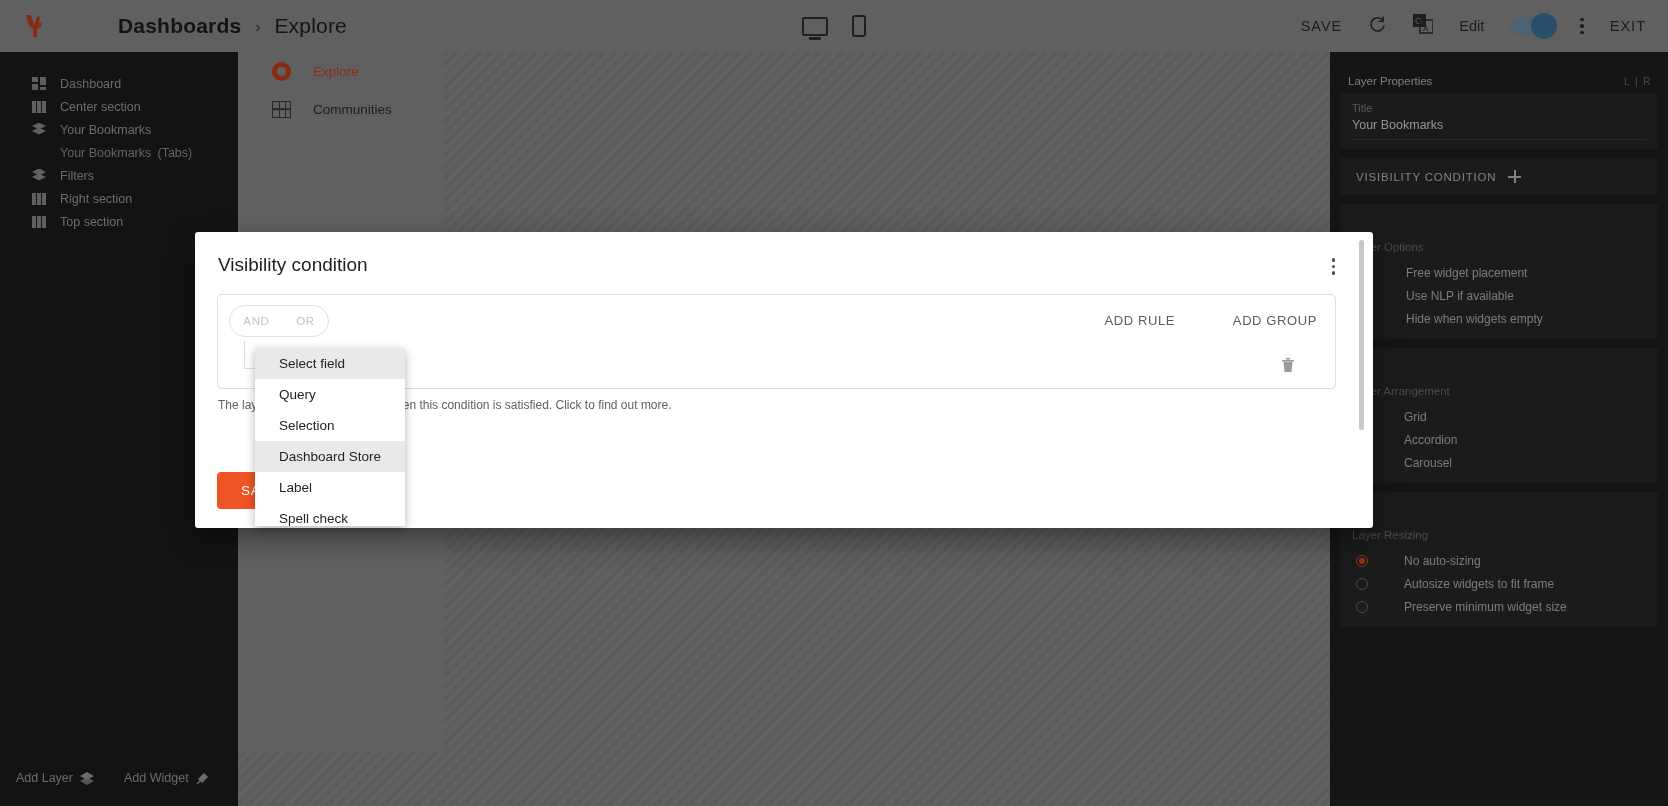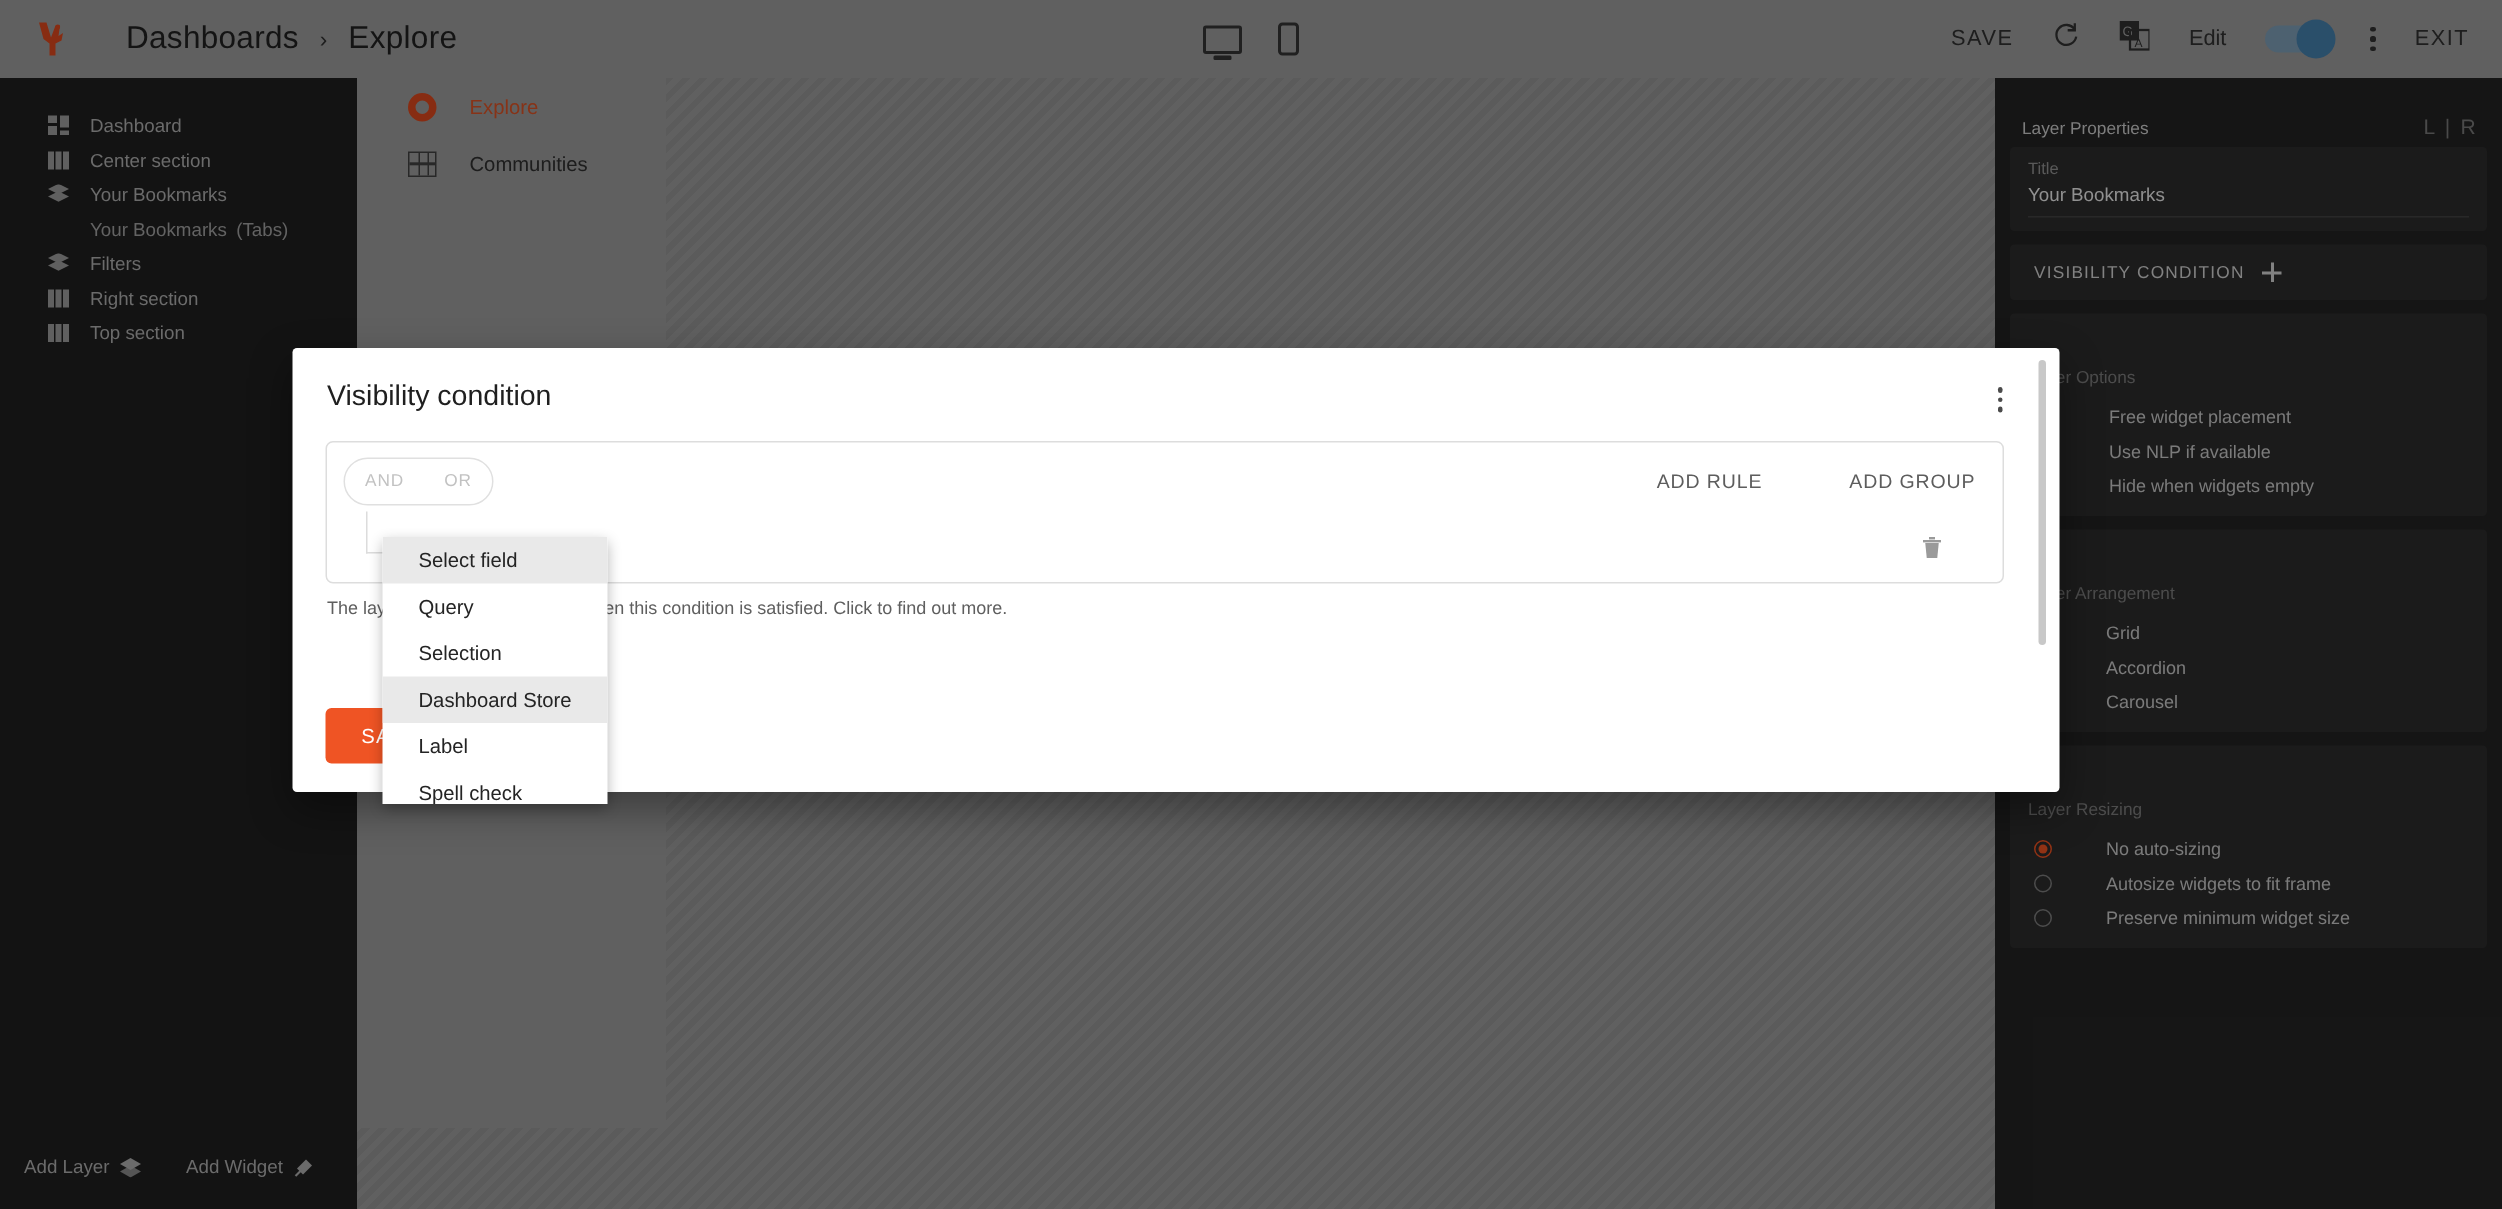--- a/index.html
+++ b/index.html
@@ -14,21 +14,21 @@
   
   .topbar {
     position: absolute; left: 0; top: 0; width: 1668px; height: 52px;
     background: #8a8a8a;
     display: flex; align-items: center;
     z-index: 5;
   }
   .logo { width: 34px; height: 30px; margin-left: 20px; position: relative; }
   .logo svg { display: block; }
   .breadcrumb { display: flex; align-items: center; margin-left: 30px; gap: 14px; }
-  .bc-main { font-size: 21px; color: #1d1d1d; font-weight: 400; letter-spacing: .2px;}
+  .bc-main { font-size: 21px; color: #1d1d1d; font-weight: 700; letter-spacing: .2px; margin-left: 34px;}
   .bc-sep { font-size: 15px; color: #2a2a2a; }
   .bc-cur { font-size: 21px; color: #1d1d1d; font-weight: 400; letter-spacing: .2px;}
 
   .device-toggle { position: absolute; left: 50%; transform: translateX(-50%);
      display: flex; align-items: center; gap: 24px; }
   .mon { width: 26px; height: 19px; border: 2.5px solid #2e2e2e; border-radius: 2px; position: relative;}
   .mon:after { content:""; position:absolute; left:50%; bottom:-6px; transform:translateX(-50%);
      width: 12px; height: 3px; background:#2e2e2e; border-radius:1px;}
   .phone { width: 14px; height: 22px; border: 2.5px solid #2e2e2e; border-radius: 3px; }
 
@@ -90,21 +90,21 @@
   .grid-ic:after{content:"";position:absolute;top:0;bottom:0;left:33%;width:1.6px;background:#3a3a3a;
      box-shadow: 6px 0 0 0 #3a3a3a;}
 
   
   .rightpanel {
     position:absolute; right:0; top:52px; width:338px; height:754px;
     background:#1f1f1f; padding:14px 10px 0 10px;
   }
   .rp-head { display:flex; align-items:flex-end; justify-content:space-between; padding:0 6px 6px 8px; }
   .rp-title { font-size:11.5px; color:#b4b4b4; }
-  .rp-lr { font-size:14px; color:#6a6a6a; letter-spacing:1.5px; margin-top:10px; }
+  .rp-lr { font-size:10px; color:#6a6a6a; letter-spacing:1.5px; margin-top:10px; }
   .card { background:#282828; border-radius:3px; margin-bottom:9px; padding:9px 12px; }
   .field-label { font-size:11px; color:#808080; margin-bottom:4px; }
   .field-value { font-size:12.5px; color:#cfcfcf; padding-bottom:7px; border-bottom:1px solid #3a3a3a; }
   .vis-cond { display:flex; align-items:center; gap:12px; padding:12px 4px 12px 4px; }
   .vis-cond-label { font-size:11.5px; color:#b9b9b9; letter-spacing:.8px; }
   .plus { width:13px;height:13px; position:relative; }
   .plus:before,.plus:after{content:"";position:absolute;background:#b9b9b9;}
   .plus:before{left:0;top:6px;width:13px;height:1.6px;}
   .plus:after{top:0;left:6px;height:13px;width:1.6px;}
   .sec-title { font-size:11.5px; color:#6d6d6d; margin-bottom:8px;margin-top:28px; }
@@ -147,21 +147,21 @@
     font-size:13.5px; letter-spacing:.8px;
     display:flex; align-items:center; justify-content:center;
   }
   .modal-scroll { position:absolute; right:9px; top:8px; width:5px; height:190px;
      background:#c8c8c8; border-radius:3px; }
 
   .helper-wrap { position:absolute; left:218px; top:398px; z-index:21; font-size:12px; color:#5f5f5f; }
 
   
   .dropdown {
-    position:absolute; left:255px; top:358px; width:150px; height:178px;
+    position:absolute; left:255px; top:348px; width:150px; height:178px;
     background:#ffffff; z-index:40;
     box-shadow:0 3px 9px rgba(0,0,0,.30);
     overflow:hidden;
   }
   .dd-item { height:31px; display:flex; align-items:center; padding-left:24px;
      font-size:13.5px; color:#242424; }
   .dd-item.sel { background:#e9e9e9; }
 </style>
 </head>
 <body>

